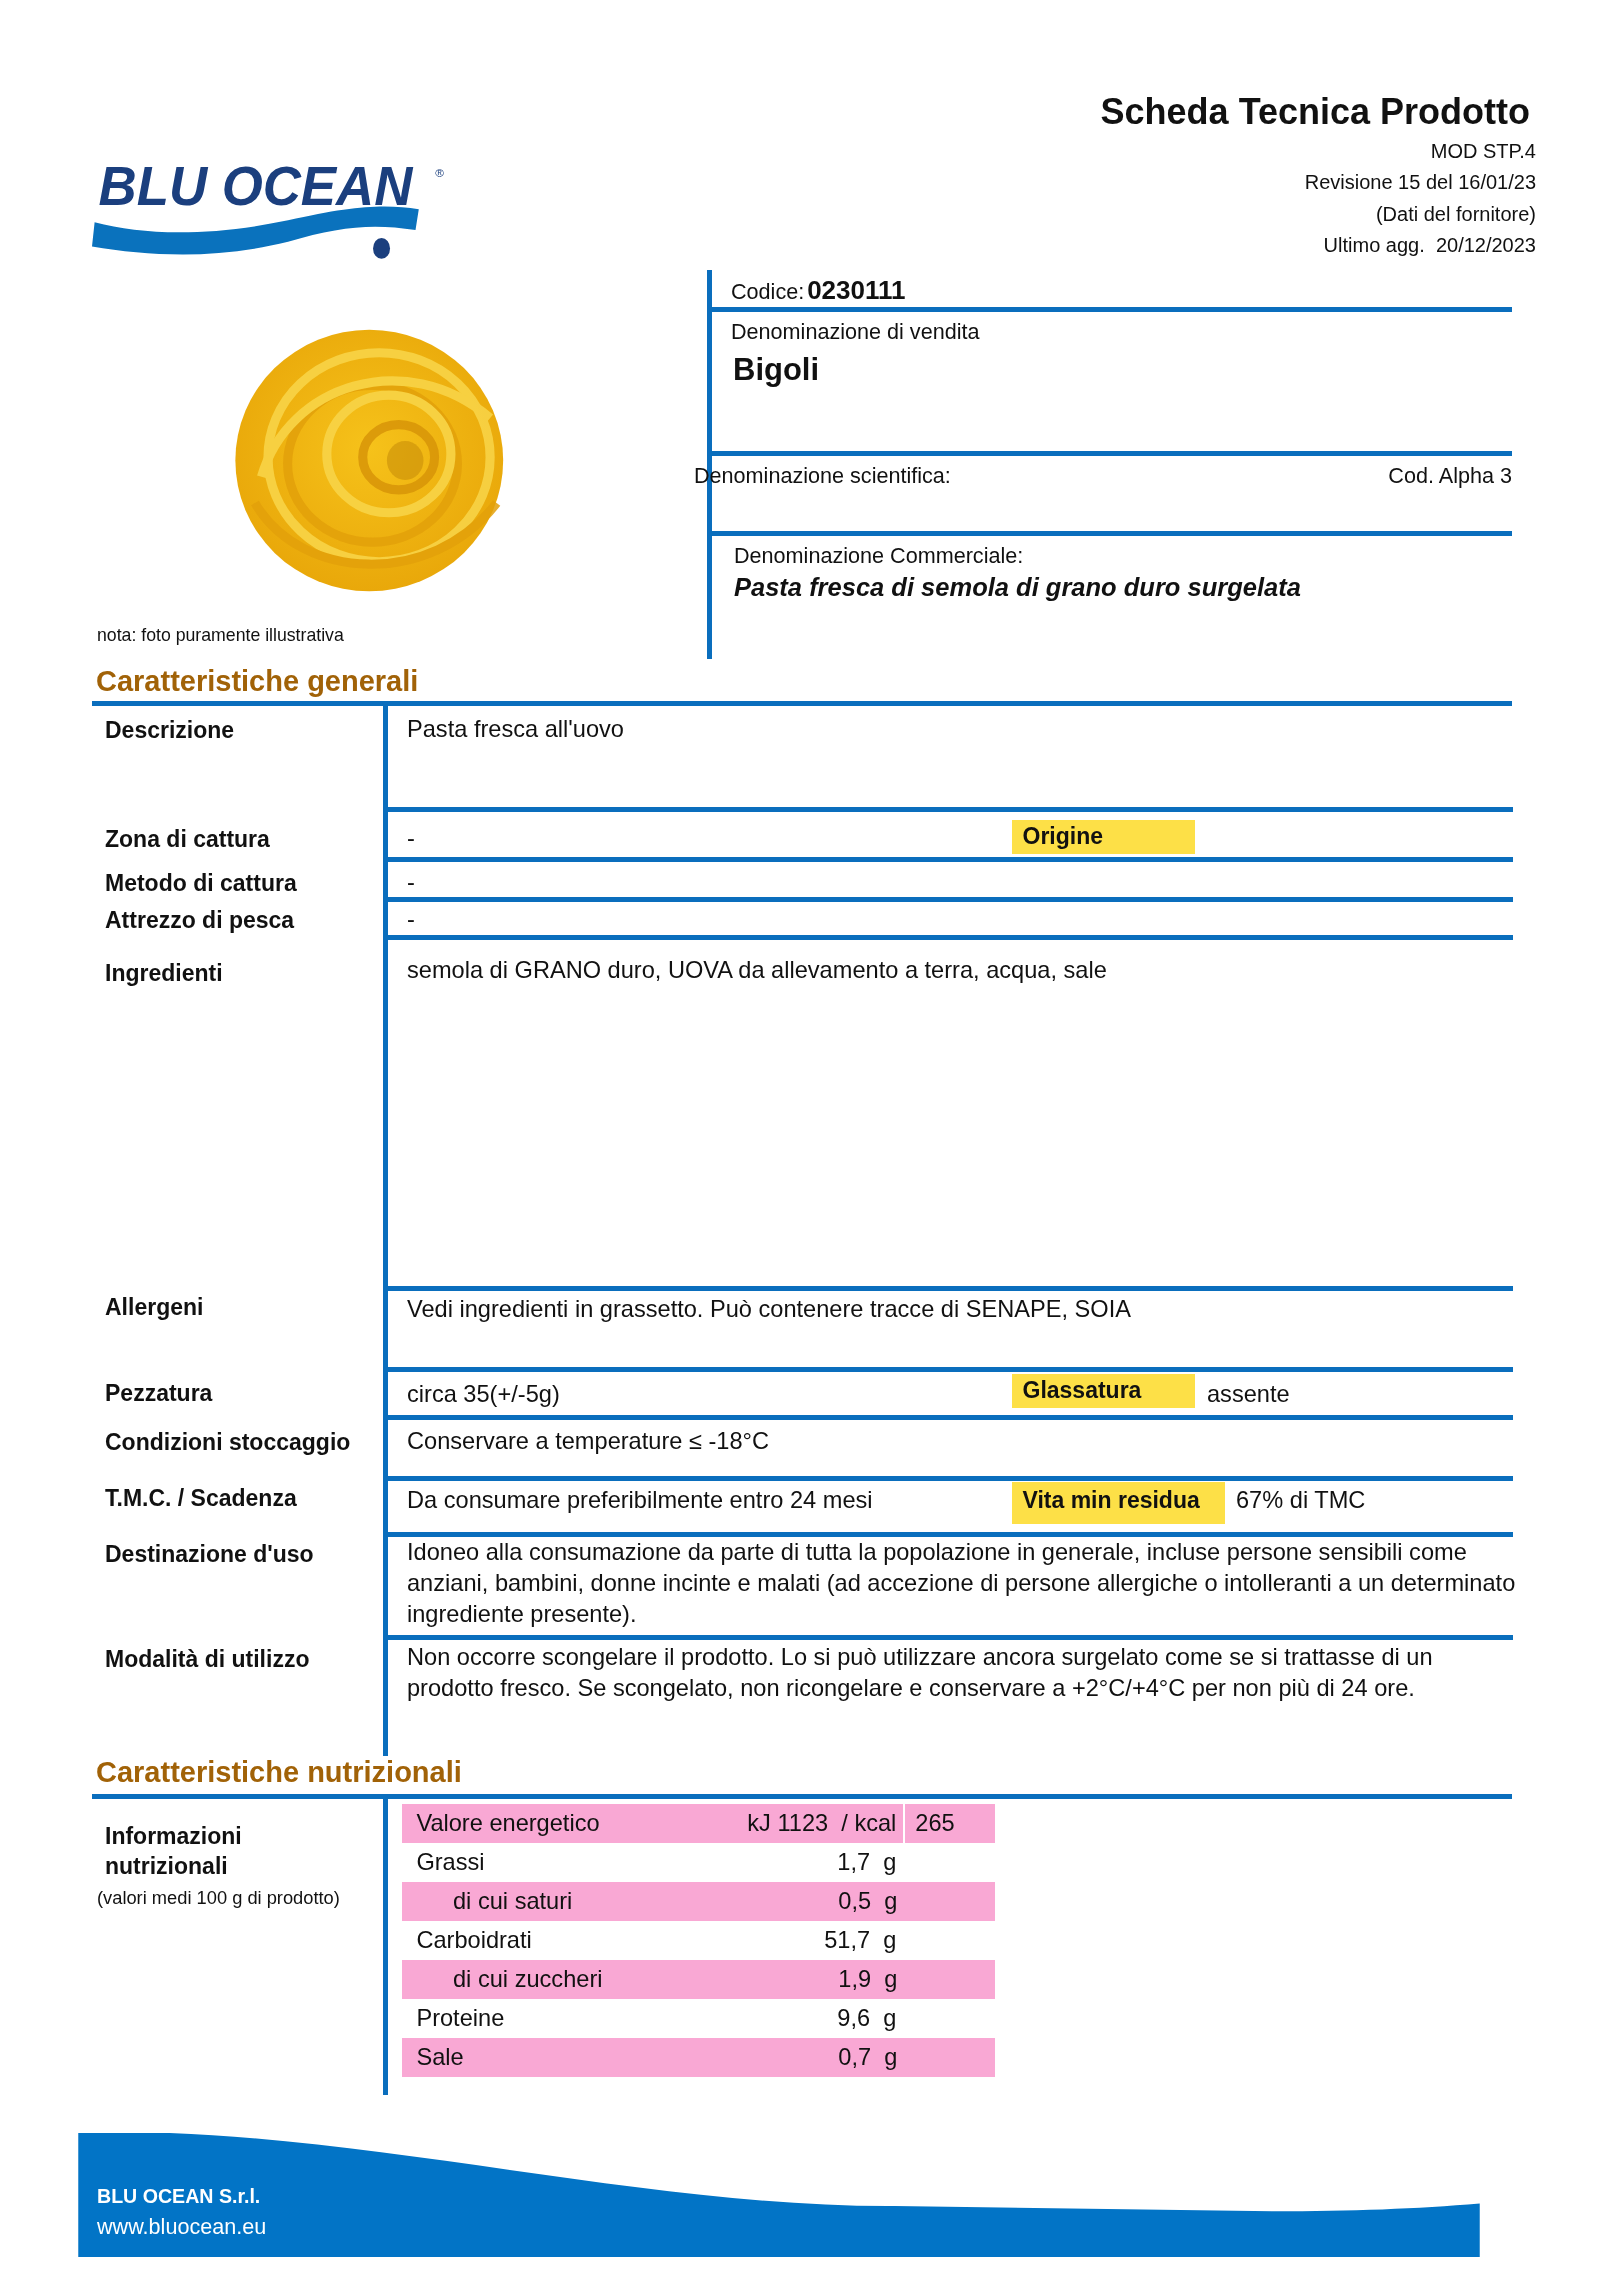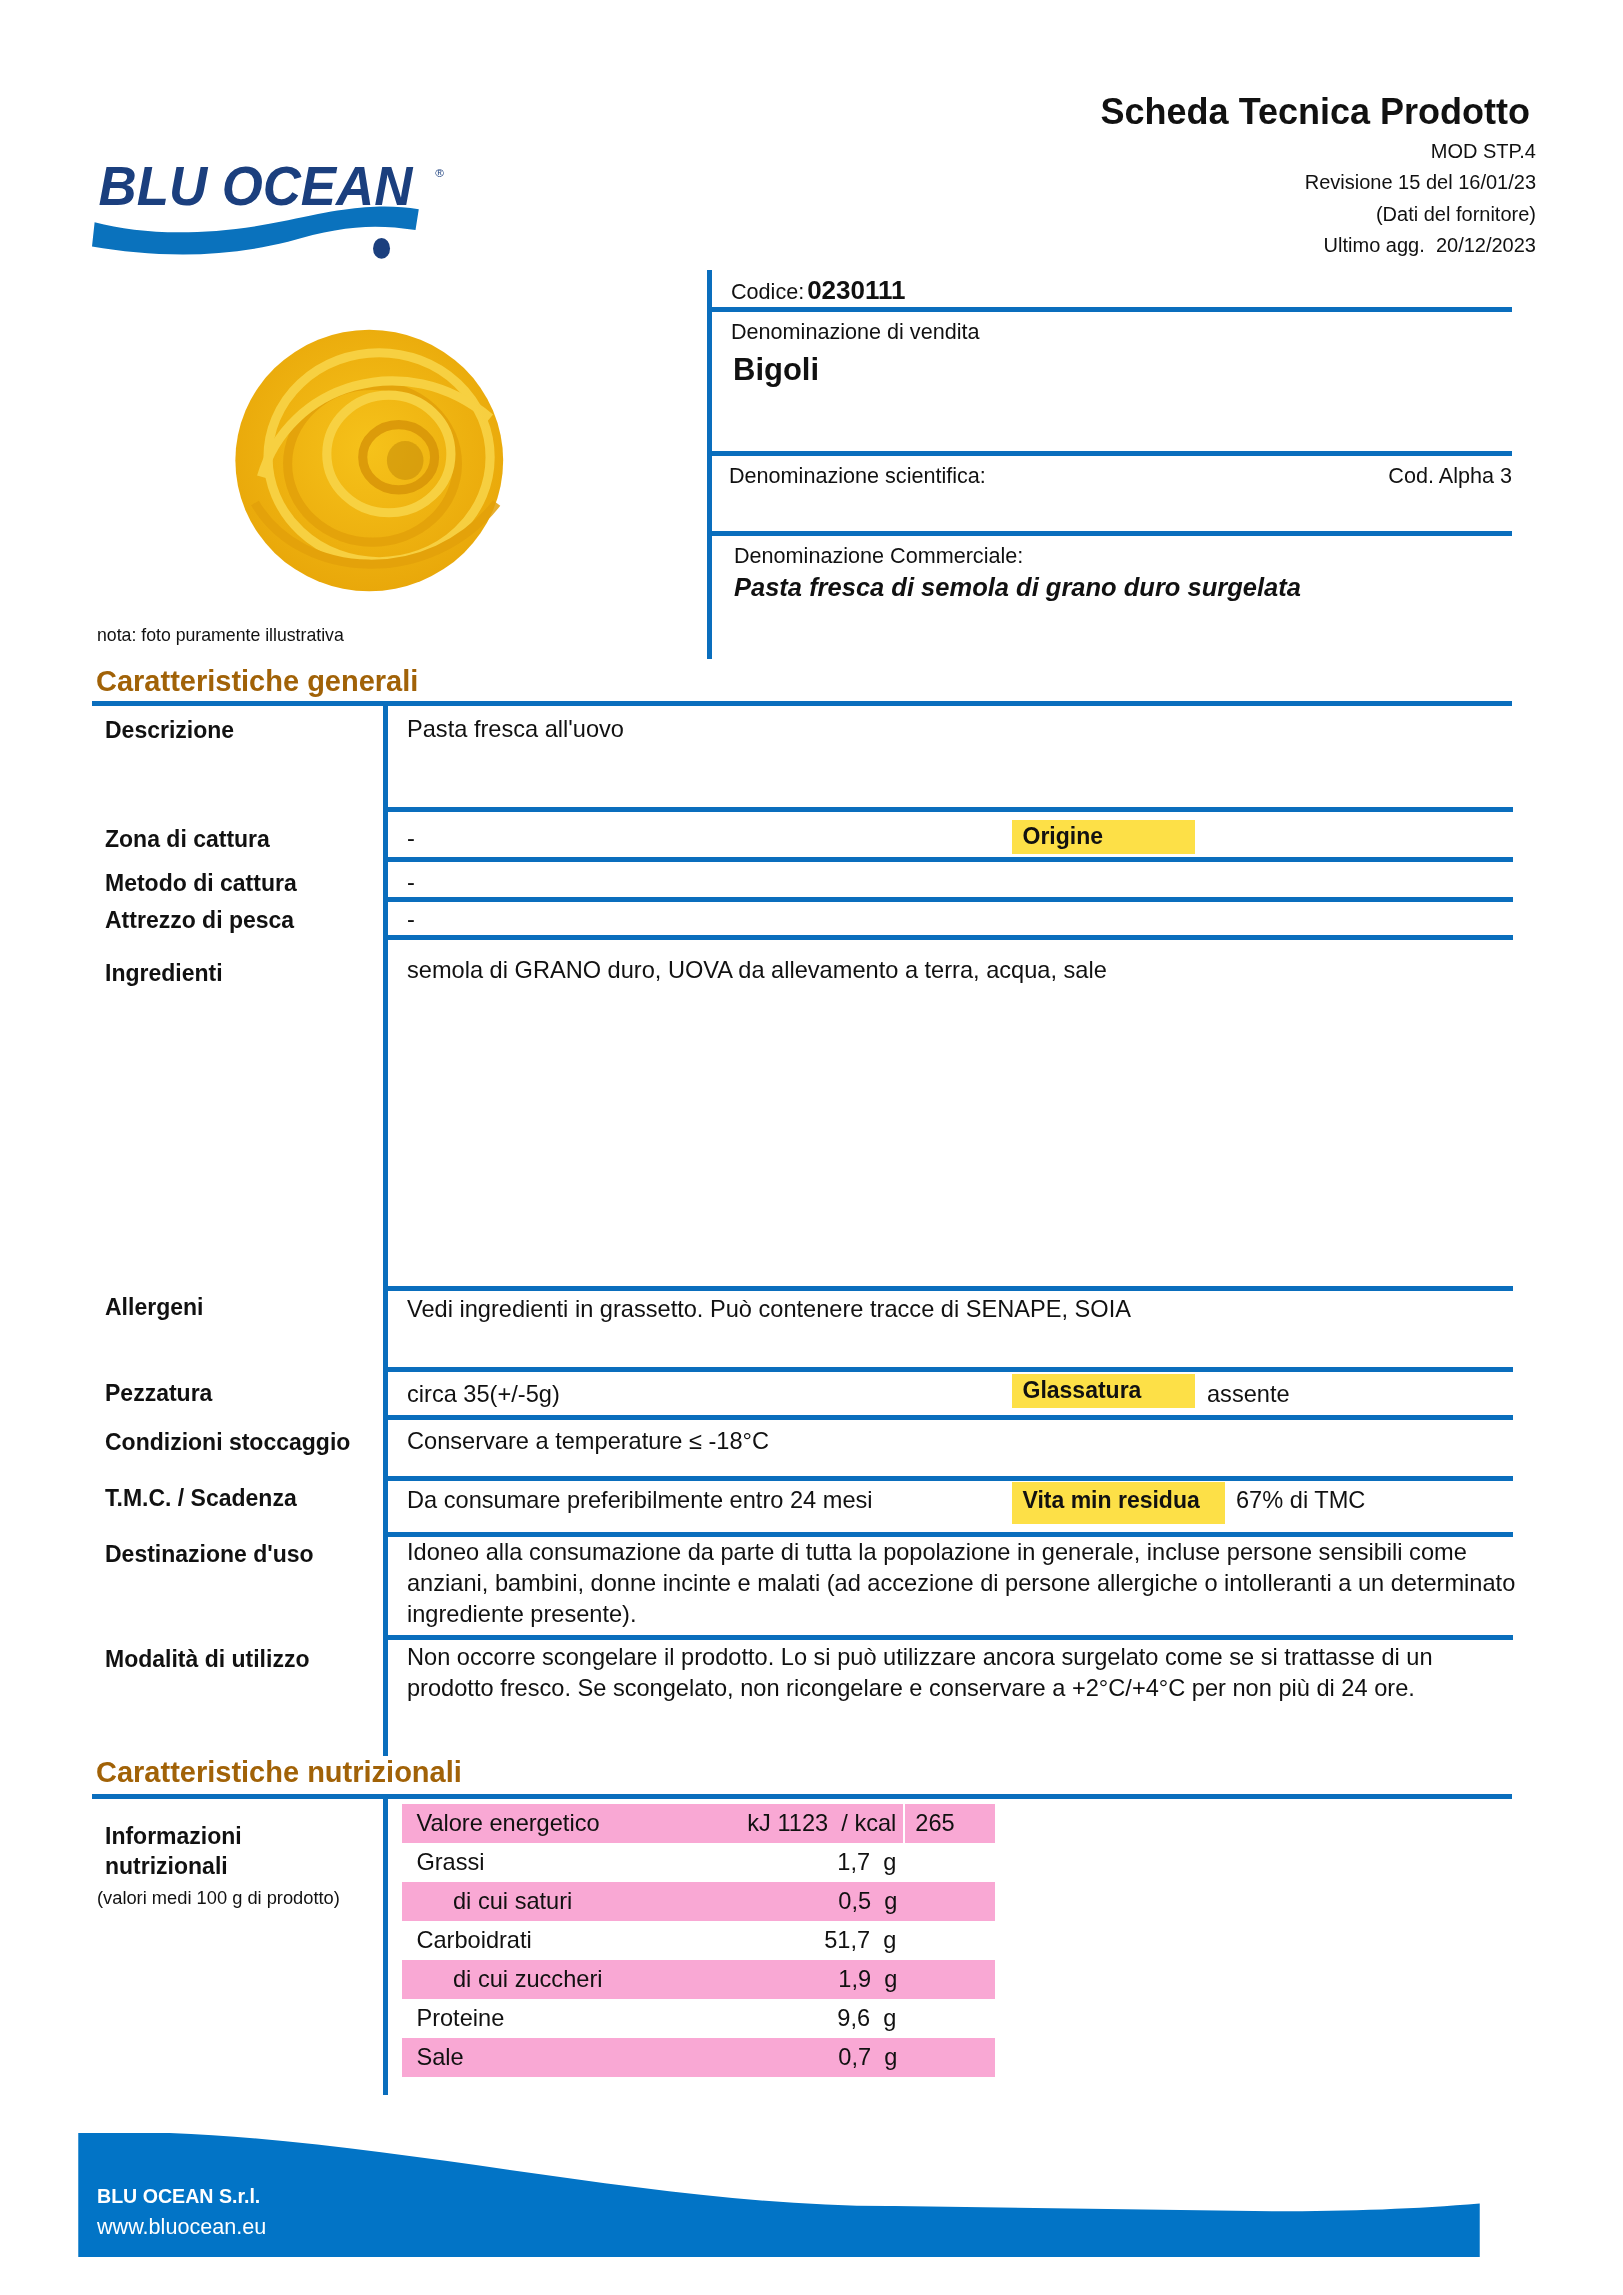--- a/index.html
+++ b/index.html
@@ -69,21 +69,21 @@
 
 <div class="vline" style="left:707px; top:270px; height:389px;"></div>
 <div class="abs" style="left:731px; top:275px; white-space:nowrap;">
   <span style="font-size:21.6px;">Codice:</span>
   <span style="font-size:26px; font-weight:bold;">0230111</span>
 </div>
 <div class="hline" style="left:707px; top:307px; width:805px;"></div>
 <div class="abs" style="left:731px; top:319px; font-size:21.6px;">Denominazione di vendita</div>
 <div class="abs" style="left:733px; top:352px; font-size:31px; font-weight:bold;">Bigoli</div>
 <div class="hline" style="left:707px; top:451px; width:805px;"></div>
-<div class="abs" style="left:729px; top:463px; font-size:21.6px;">Denominazione scientifica:</div>
+<div class="abs" style="left:694px; top:463px; font-size:21.6px;">Denominazione scientifica:</div>
 <div class="abs" style="right:111px; top:463px; font-size:21.6px;">Cod. Alpha 3</div>
 <div class="hline" style="left:707px; top:531px; width:805px;"></div>
 <div class="abs" style="left:734px; top:543px; font-size:21.6px;">Denominazione Commerciale:</div>
 <div class="abs" style="left:734px; top:573px; font-size:25.5px; font-weight:bold; font-style:italic;">Pasta fresca di semola di grano duro surgelata</div>
 
 <div class="section-title" style="top:665px;">Caratteristiche generali</div>
 <div class="hline" style="left:92px; top:701px; width:1420px;"></div>
 <div class="vline" style="left:383px; top:701px; height:1055px;"></div>
 
 <div class="lbl" style="top:717px;">Descrizione</div>

